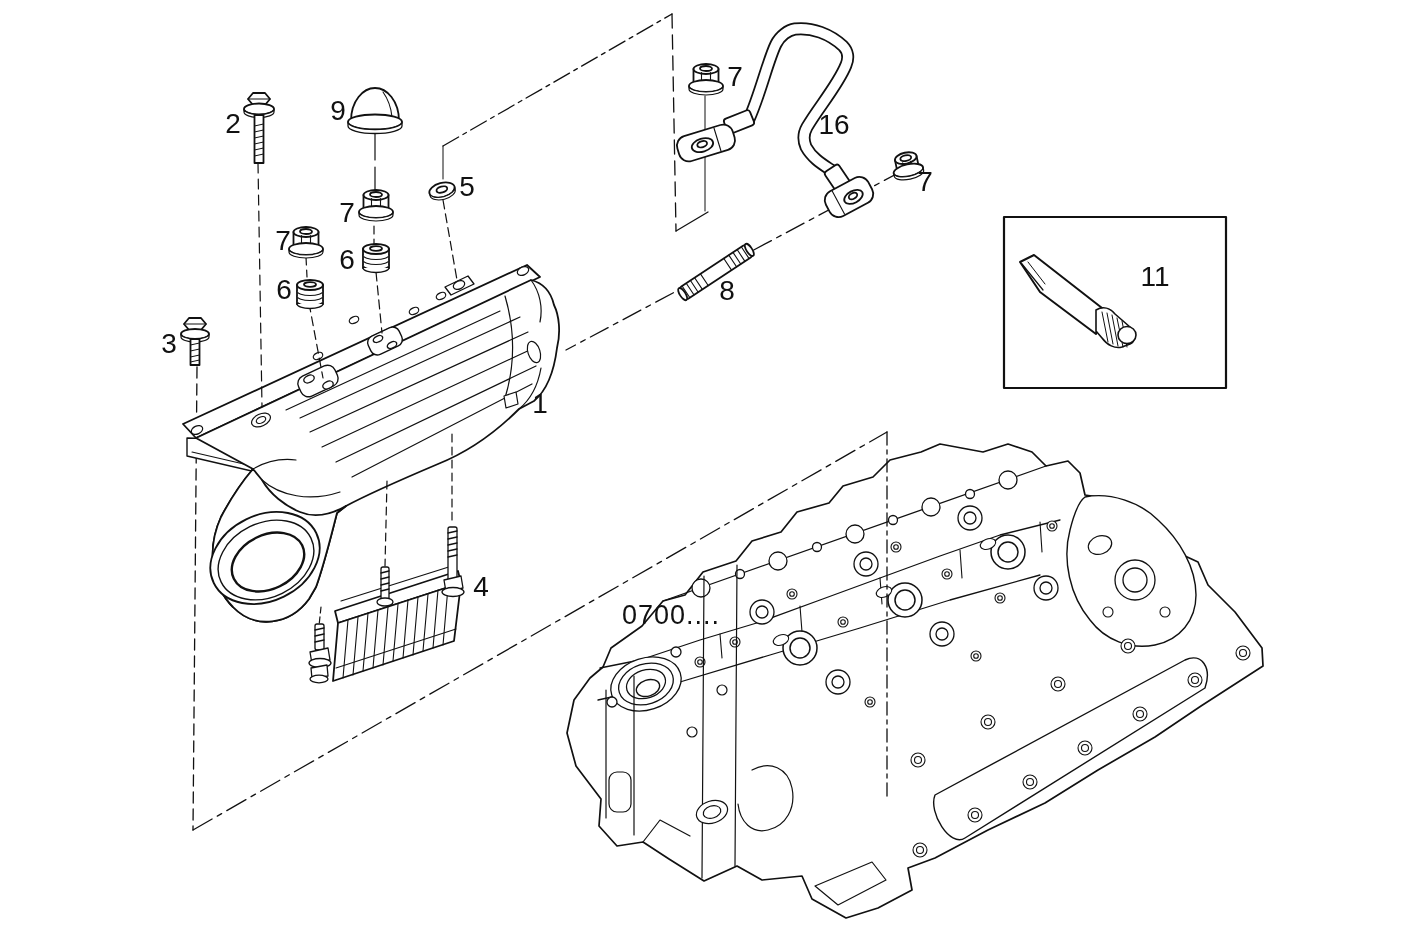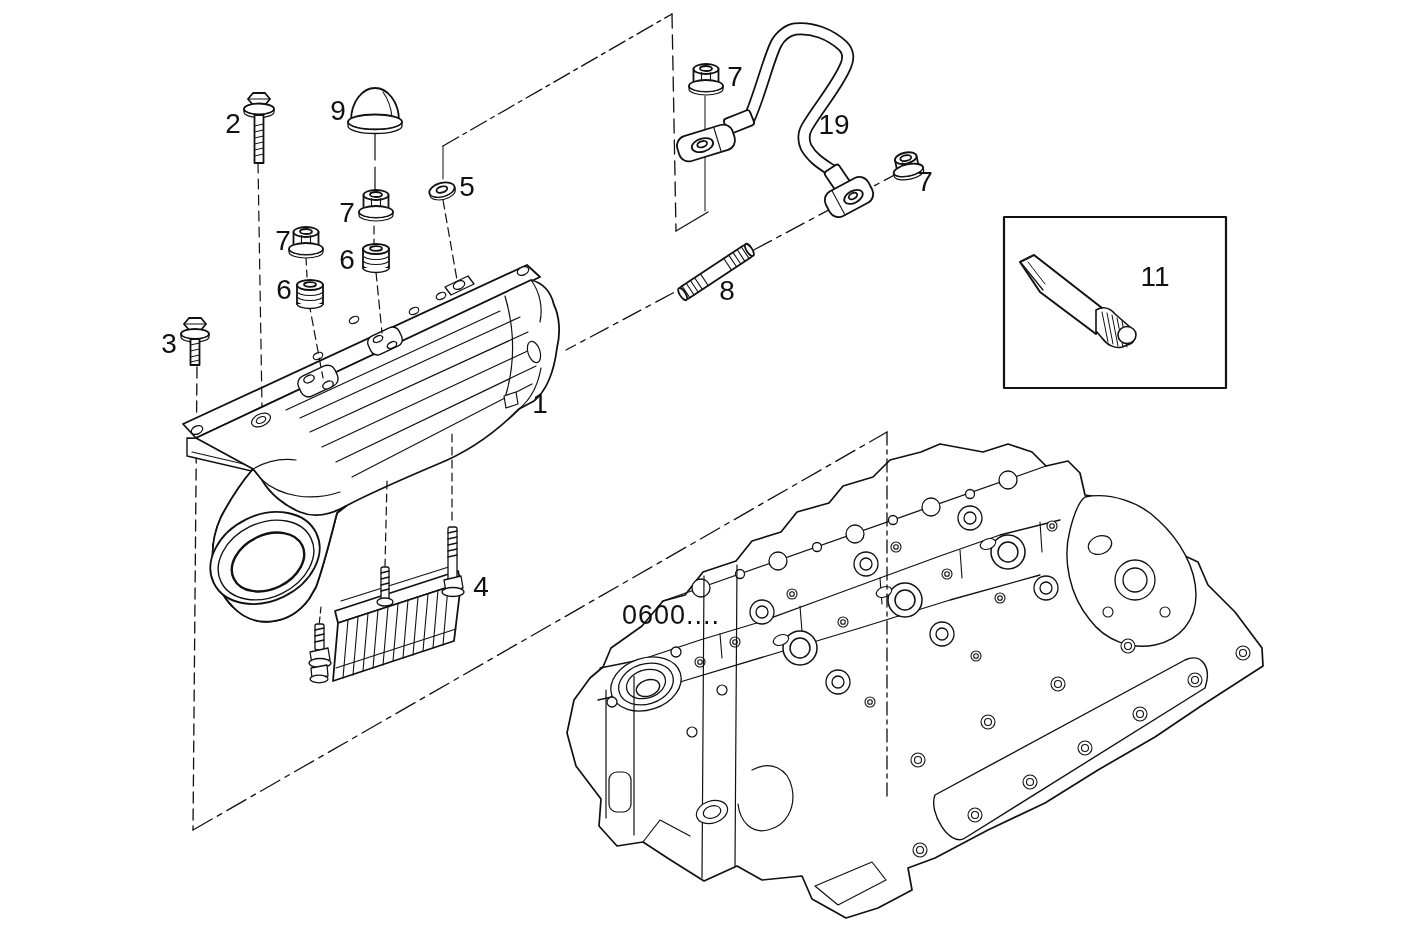--- a/index.html
+++ b/index.html
@@ -479,19 +479,19 @@
 <span class="callout" style="left:338px;top:113px">9</span>
 <span class="callout" style="left:467px;top:189px">5</span>
 <span class="callout" style="left:347px;top:215px">7</span>
 <span class="callout" style="left:347px;top:262px">6</span>
 <span class="callout" style="left:283px;top:243px">7</span>
 <span class="callout" style="left:284px;top:292px">6</span>
 <span class="callout" style="left:169px;top:346px">3</span>
 <span class="callout" style="left:540px;top:406px">1</span>
 <span class="callout" style="left:481px;top:589px">4</span>
 <span class="callout" style="left:735px;top:79px">7</span>
-<span class="callout" style="left:834px;top:127px">19</span>
+<span class="callout" style="left:834px;top:127px">16</span>
 <span class="callout" style="left:925px;top:184px">7</span>
 <span class="callout" style="left:727px;top:293px">8</span>
 <span class="callout" style="left:1155px;top:279px">11</span>
-<span class="refcode" style="left:622px;top:617px">0600....</span>
+<span class="refcode" style="left:622px;top:617px">0700....</span>
 
 </div>
 
 </body></html>

